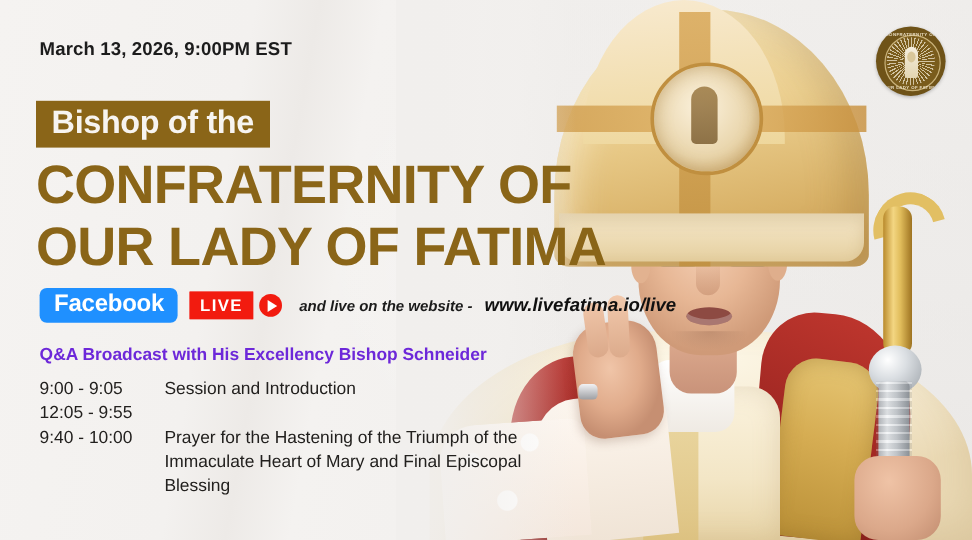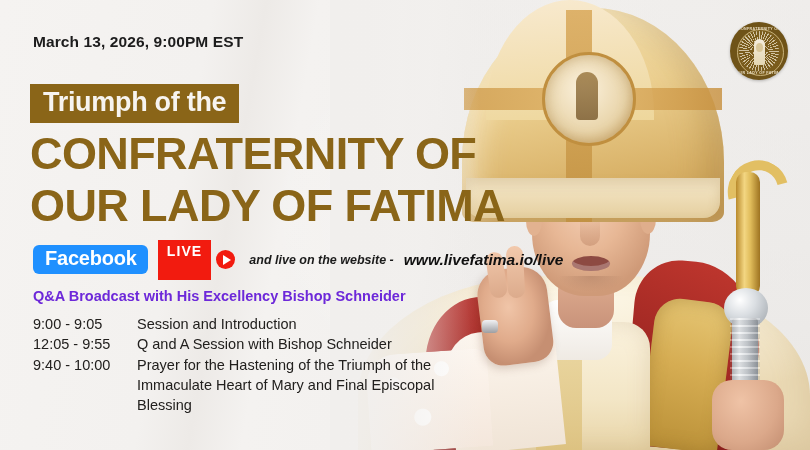--- a/index.html
+++ b/index.html
@@ -331,21 +331,21 @@
     display: flex;
     align-items: center;
     gap: 5px;
   }
   .live-tag {
     background: #f21b0f;
     color: #ffffff;
     font-size: 14px;
     font-weight: bold;
     letter-spacing: 1.1px;
-    padding: 2px 7px 19px 7px;
+    padding: 2px 7px 3px 7px;
     border: 2px solid #f21b0f;
     line-height: 1.05;
   }
   .live-play {
     width: 19px; height: 19px;
     border-radius: 50%;
     background: #f21b0f;
     position: relative;
   }
   .live-play::after {
@@ -498,21 +498,21 @@
     <div class="seal-inner"></div>
     <div class="seal-rays"></div>
     <div class="seal-figure"></div>
     <div class="seal-face"></div>
     <div class="seal-text-top">CONFRATERNITY OF</div>
     <div class="seal-text-bot">OUR LADY OF FATIMA</div>
   </div>
 
   <div class="date">March 13, 2026, 9:00PM EST</div>
 
-  <div class="meeting-box">Triumph of the</div>
+  <div class="meeting-box">Bishop of the</div>
 
   <div class="bigtitle l1">CONFRATERNITY OF</div>
   <div class="bigtitle l2">OUR LADY OF FATIMA</div>
 
   <div class="livebar">
     <div class="fb-badge">Facebook</div>
     <div class="live-badge">
       <div class="live-tag">LIVE</div>
       <div class="live-play"></div>
     </div>
@@ -522,21 +522,20 @@
 
   <div class="qa-line">Q&amp;A Broadcast with His Excellency Bishop Schneider</div>
 
   <div class="schedule">
     <div class="srow">
       <div class="stime">9:00 - 9:05</div>
       <div class="sdesc">Session and Introduction</div>
     </div>
     <div class="srow">
       <div class="stime">12:05 - 9:55</div>
-      <div class="sdesc">Q and A Session with Bishop Schneider</div>
     </div>
     <div class="srow">
       <div class="stime">9:40 - 10:00</div>
       <div class="sdesc">Prayer for the Hastening of the Triumph of the Immaculate Heart of Mary and Final Episcopal Blessing</div>
     </div>
   </div>
 
 </div>
 
 </body></html>

